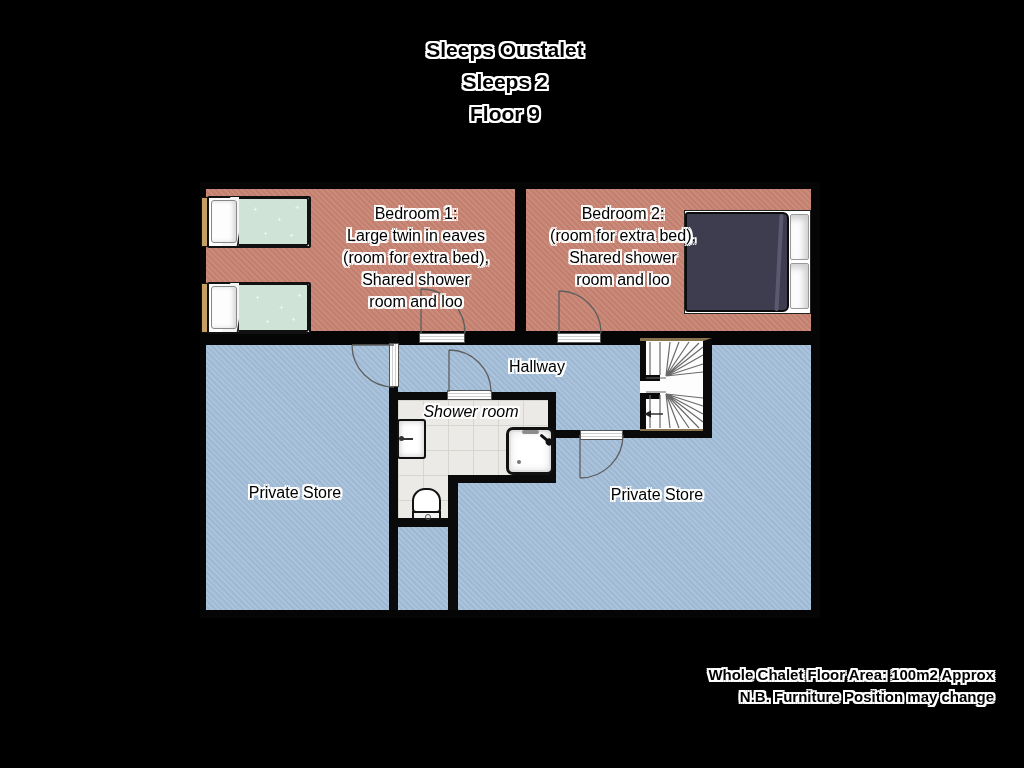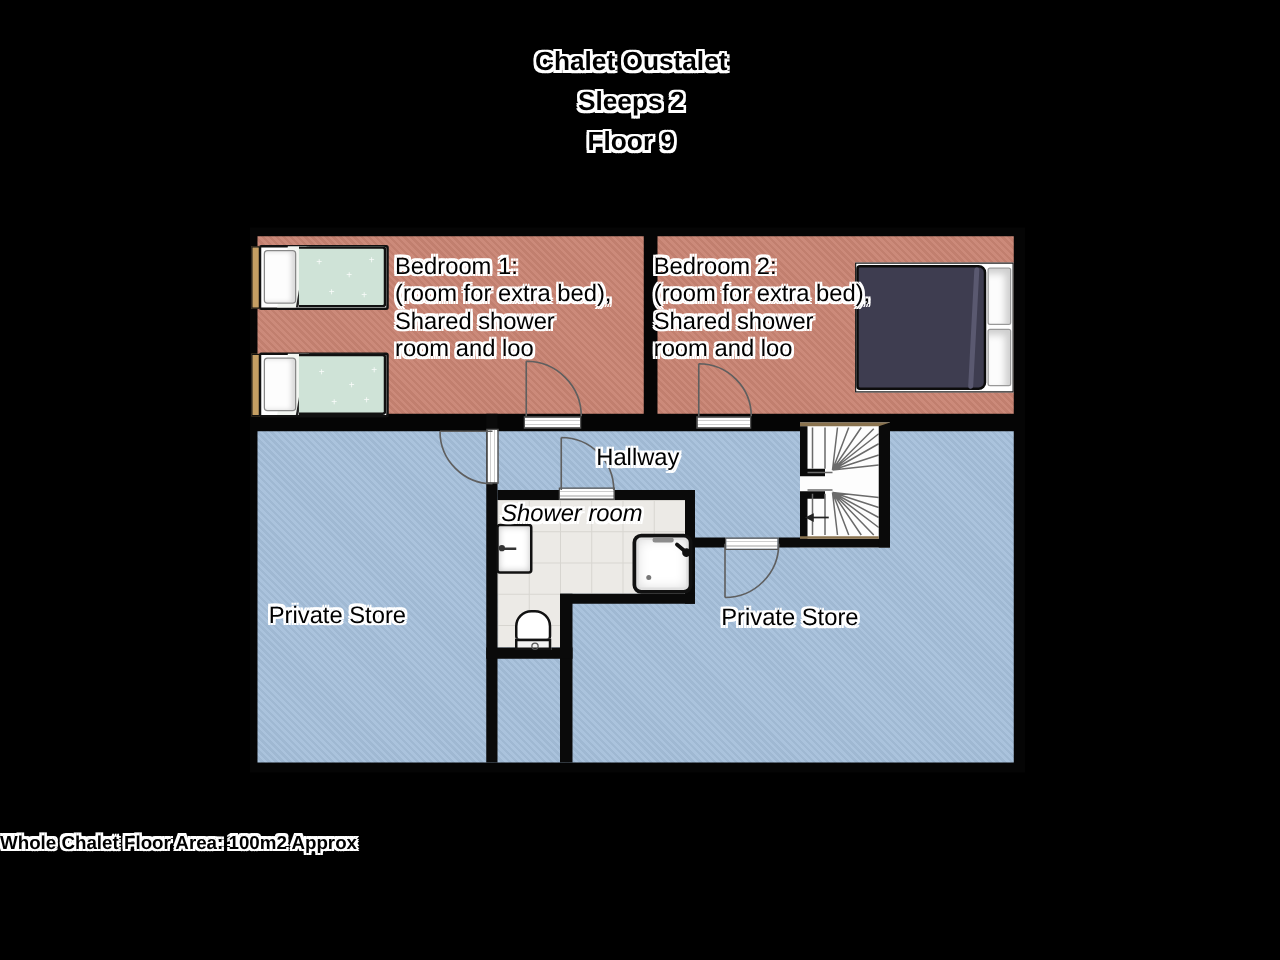--- a/index.html
+++ b/index.html
@@ -4,21 +4,21 @@
 <style>
   * { margin:0; padding:0; box-sizing:border-box; }
   html,body { width:1024px; height:768px; background:#000; overflow:hidden;
               font-family:"Liberation Sans", sans-serif; }
   .abs { position:absolute; }
   .outl { color:#000;
     text-shadow:-2px -2px 0 #fff, 2px -2px 0 #fff, -2px 2px 0 #fff, 2px 2px 0 #fff,
                 -2px 0 0 #fff, 2px 0 0 #fff, 0 -2px 0 #fff, 0 2px 0 #fff; }
   .title-block { left:0; top:34px; width:1010px; text-align:center;
                  font-size:21px; font-weight:bold; line-height:32px; }
-  .footer-block { left:0; top:664px; width:994px; text-align:left;
+  .footer-block { left:0; top:664px; width:994px; text-align:right;
                   font-size:15px; font-weight:bold; line-height:22px; }
 
   
   .plan { left:200px; top:182px; width:620px; height:436px; background:#050505; }
 
   .floor-bed1 { left:6px; top:7px; width:309px; height:142px; }
   .floor-bed2 { left:326px; top:7px; width:285px; height:142px; }
   .floor-bedroom { background:#c98473;
     background-image:repeating-linear-gradient(45deg, rgba(255,255,255,.05) 0 2px, rgba(0,0,0,.04) 2px 4px); }
   .floor-lower { left:6px; top:163px; width:605px; height:265px; background:#a6c0db;
@@ -105,35 +105,35 @@
                 border:3px solid #111; border-radius:7px;
                 box-shadow:inset 0 0 0 2px #e0e0e0, inset 0 0 10px rgba(0,0,0,.18); }
   .showertray .bar { left:13px; top:0px; width:17px; height:4px; background:#8c8c8c; border-radius:2px; }
   .showertray .wand { left:30px; top:7px; width:12px; height:3px; background:#111;
                       transform:rotate(40deg); border-radius:2px; }
   .showertray .wand::before { content:""; position:absolute; right:-3px; top:-2px;
                       width:7px; height:7px; background:#111; border-radius:50%; }
   .showertray .drain { left:8px; bottom:8px; width:4px; height:4px; background:#777; border-radius:50%; }
 
   
-  .room-label { font-size:19px; text-align:left; line-height:22px; }
+  .room-label { font-size:16px; text-align:center; line-height:22px; }
   .lbl-bed1 { left:116px; top:21px; width:200px; }
   .lbl-bed2 { left:323px; top:21px; width:200px; }
   .lbl-hall { left:277px; top:174px; width:120px; }
   .lbl-shower { left:201px; top:219px; width:140px;font-style:italic; }
   .lbl-store-l { left:15px; top:300px; width:160px; }
   .lbl-store-r { left:377px; top:302px; width:160px; }
 
   svg.overlay { position:absolute; left:0; top:0; width:620px; height:436px; pointer-events:none; }
 </style>
 </head>
 <body>
 
 <div class="abs title-block">
-  <div>Chalet Oustalet</div>
+  <div>Sleeps Oustalet</div>
   <div>Sleeps 2</div>
   <div>Floor 9</div>
 </div>
 <style>.title-block div{color:#000;text-shadow:-2px -2px 0 #fff,2px -2px 0 #fff,-2px 2px 0 #fff,2px 2px 0 #fff,-2px 0 0 #fff,2px 0 0 #fff,0 -2px 0 #fff,0 2px 0 #fff;}
 .footer-block div{color:#000;text-shadow:-2px -2px 0 #fff,2px -2px 0 #fff,-2px 2px 0 #fff,2px 2px 0 #fff,-2px 0 0 #fff,2px 0 0 #fff,0 -2px 0 #fff,0 2px 0 #fff;}</style>
 
 <div class="abs plan">
 
   <div class="abs floor-bed1 floor-bedroom"></div>
   <div class="abs floor-bed2 floor-bedroom"></div>
@@ -228,31 +228,33 @@
       <path d="M446,196 L466,196 M446,210 L466,210"></path>
     </g>
     <g>
       <line x1="449" y1="232" x2="463" y2="232" stroke="#222" stroke-width="1.4"></line>
       <polygon points="444,232 451,228.5 451,235.5" fill="#222"></polygon>
     </g>
   </svg>
 
   <div class="abs room-label outl lbl-bed1">
     <div>Bedroom 1:</div>
+    <div>Large twin in eaves</div>
     <div>(room for extra bed),</div>
     <div>Shared shower</div>
     <div>room and loo</div>
   </div>
   <div class="abs room-label outl lbl-bed2">
     <div>Bedroom 2:</div>
     <div>(room for extra bed),</div>
     <div>Shared shower</div>
     <div>room and loo</div>
   </div>
   <div class="abs room-label outl lbl-hall">Hallway</div>
   <div class="abs room-label outl lbl-shower">Shower room</div>
   <div class="abs room-label outl lbl-store-l">Private Store</div>
   <div class="abs room-label outl lbl-store-r">Private Store</div>
 </div>
 
 <div class="abs footer-block">
   <div>Whole Chalet Floor Area: 100m2 Approx</div>
+  <div>N.B. Furniture Position may change</div>
 </div>
 
 </body></html>

